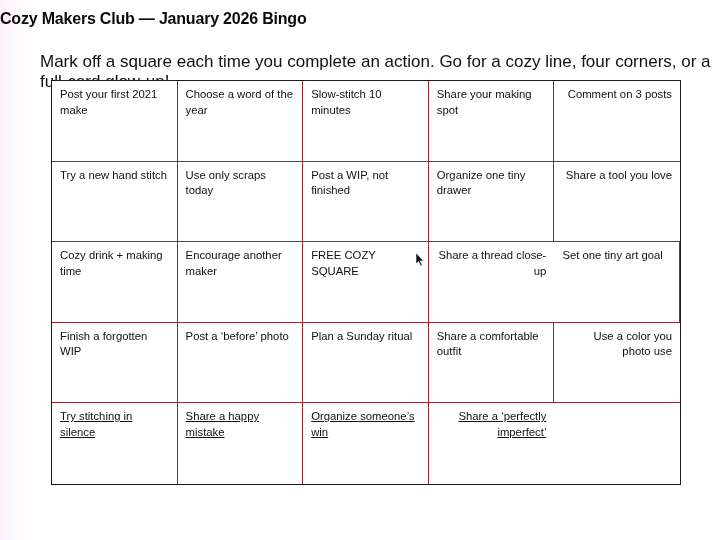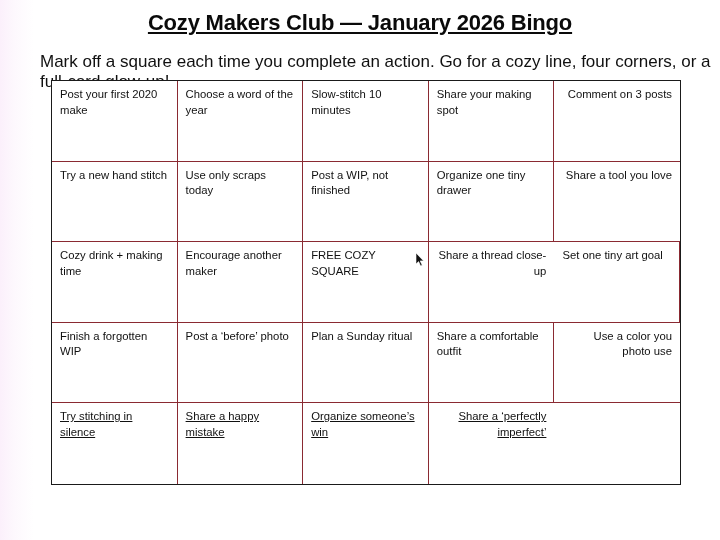--- a/index.html
+++ b/index.html
@@ -5,22 +5,22 @@
   html, body { margin: 0; padding: 0; }
   body {
     width: 720px; height: 540px; overflow: hidden;
     background: linear-gradient(90deg, #fbf0fb 0px, #fdf8fd 14px, #ffffff 34px);
     font-family: "Liberation Sans", sans-serif;
     color: #111;
     position: relative;
   }
   .title {
     position: absolute; left: 0; right: 0; top: 10px;
-    text-align: center; font-size: 22px; font-weight: bold;
-    letter-spacing: -0.2px; color: #0a0a0a; text-decoration: underline;
+    font-size: 16px; font-weight: bold;
+    letter-spacing: -0.2px; color: #0a0a0a;
   }
   .subtitle {
     position: absolute; left: 40px; top: 52px;
     font-size: 17px; color: #111;
   }
   .grid {
     position: absolute; left: 51px; top: 80px;
     width: 630px; height: 405px;
     border: 1.6px solid #1a1a1a;
     box-sizing: border-box;
@@ -44,21 +44,21 @@
     width: 10px; height: 14px;
   }
 </style>
 </head>
 <body>
 
 <div class="title">Cozy Makers Club — January 2026 Bingo</div>
 <div class="subtitle">Mark off a square each time you complete an action. Go for a cozy line, four corners, or a full-card glow-up!</div>
 
 <div class="grid">
-  <div class="cell">Post your first 2020 make</div>
+  <div class="cell">Post your first 2021 make</div>
   <div class="cell">Choose a word of the year</div>
   <div class="cell">Slow-stitch 10 minutes</div>
   <div class="cell">Share your making spot</div>
   <div class="cell c5">Comment on 3 posts</div>
 
   <div class="cell">Try a new hand stitch</div>
   <div class="cell">Use only scraps today</div>
   <div class="cell">Post a WIP, not finished</div>
   <div class="cell">Organize one tiny drawer</div>
   <div class="cell c5">Share a tool you love</div>

